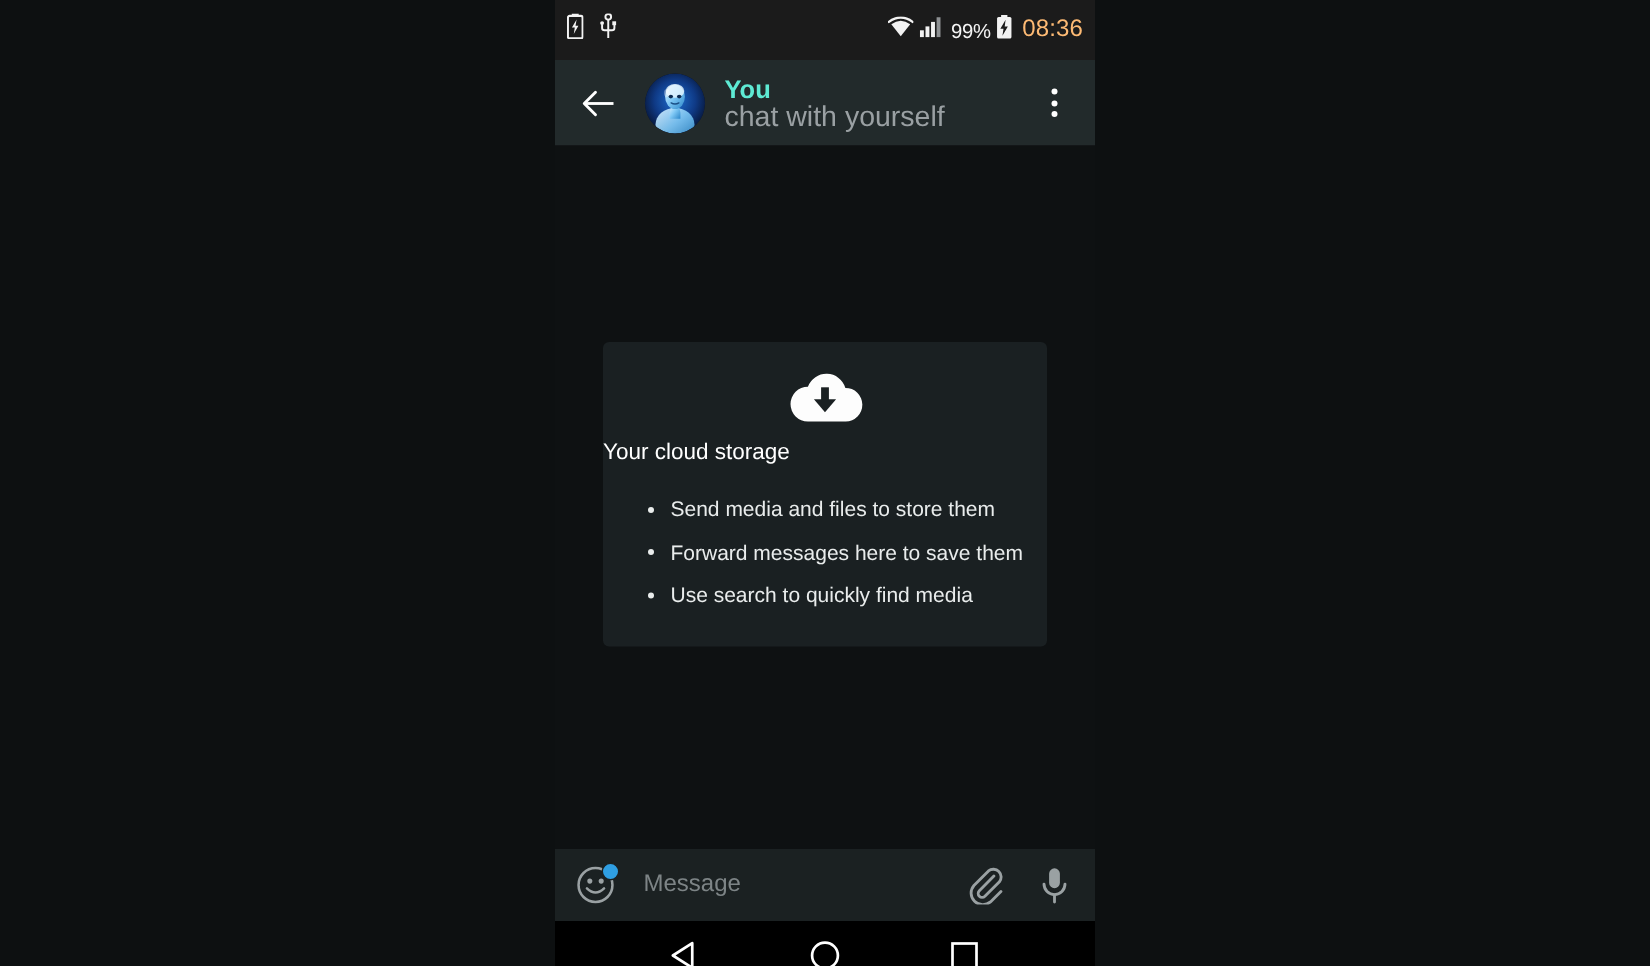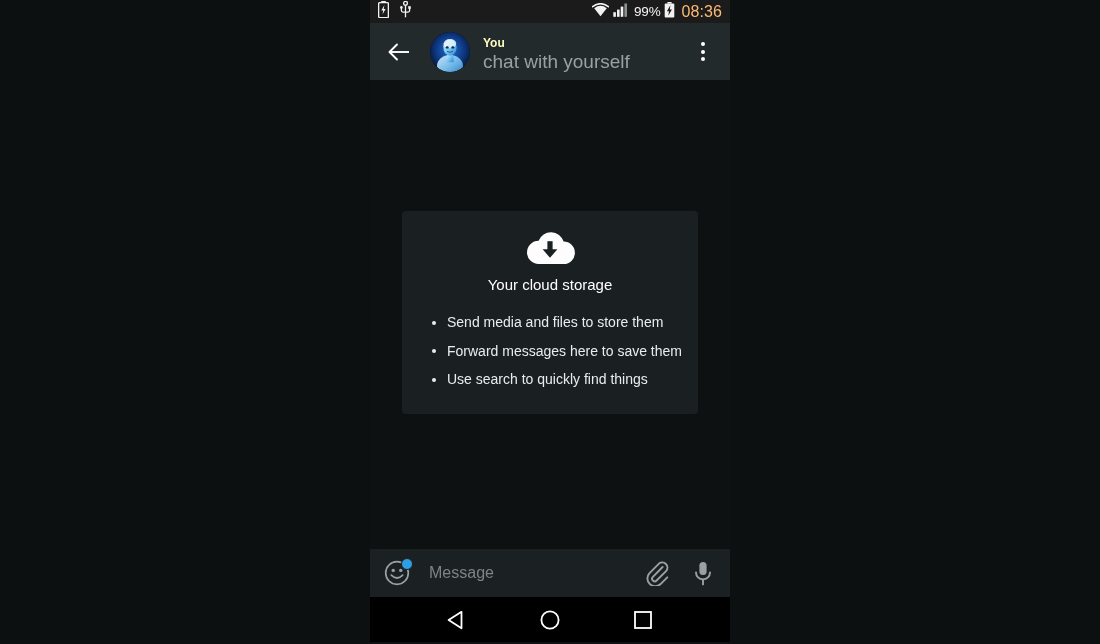--- a/index.html
+++ b/index.html
@@ -22,21 +22,21 @@
     top: 0;
     width: 360px;
     height: 644px;
     background: #0e1112;
     overflow: hidden;
   }
 
   
   #statusbar {
     position: relative;
-    height: 23px;
+    height: 40px;
     background: #1b1b1b;
     display: flex;
     align-items: center;
     padding: 0 8px;
     box-sizing: border-box;
     text-align: right;
   }
   .sb-left { display: flex; align-items: center; gap: 11px; }
   .sb-right {
     margin-left: auto;
@@ -86,22 +86,22 @@
   #title-block {
     margin-left: 13px;
     display: flex;
     flex-direction: column;
     justify-content: center;
     flex: 1 1 auto;
     min-width: 0;
     cursor: pointer;
   }
   #chat-title {
-    color: #fef9c3;
-    font-size: 12px;
+    color: #5eead4;
+    font-size: 17px;
     font-weight: bold;
     line-height: 20px;
     white-space: nowrap;
   }
   #chat-subtitle {
     color: #9aa0a3;
     font-size: 19px;
     line-height: 17px;
     white-space: nowrap;
   }
@@ -134,21 +134,21 @@
     border-radius: 4px;
     padding: 17px 0 20px 0;
     box-sizing: border-box;
   }
   #cloud-icon-wrap {
     display: flex;
     justify-content: center;
     margin-bottom: 10px;
   }
   #card-title {
-    text-align: center;
+    text-align: left;
     color: #ffffff;
     font-size: 15px;
     line-height: 20px;
     margin-bottom: 13px;
   }
   #bullet-list {
     list-style: none;
     margin: 0;
     padding: 0 0 0 30px;
   }
@@ -346,21 +346,21 @@
           <g fill="#1a2022">
             <rect x="23.4" y="13.2" width="5.2" height="10.4"></rect>
             <path d="M18.6 21.2 L26 29.8 L33.4 21.2 Z"></path>
           </g>
         </svg>
       </div>
       <div id="card-title">Your cloud storage</div>
       <ul id="bullet-list">
         <li>Send media and files to store them</li>
         <li>Forward messages here to save them</li>
-        <li>Use search to quickly find things</li>
+        <li>Use search to quickly find media</li>
       </ul>
     </div>
   </div>
 
   <div id="inputbar">
     <div id="emoji-btn">
       <svg width="26" height="26" viewBox="0 0 26 26">
         <circle cx="13" cy="13" r="11.3" fill="none" stroke="#9aa1a3" stroke-width="1.7"></circle>
         <circle cx="9.2" cy="10.4" r="1.7" fill="#9aa1a3"></circle>
         <circle cx="16.8" cy="10.4" r="1.7" fill="#9aa1a3"></circle>

